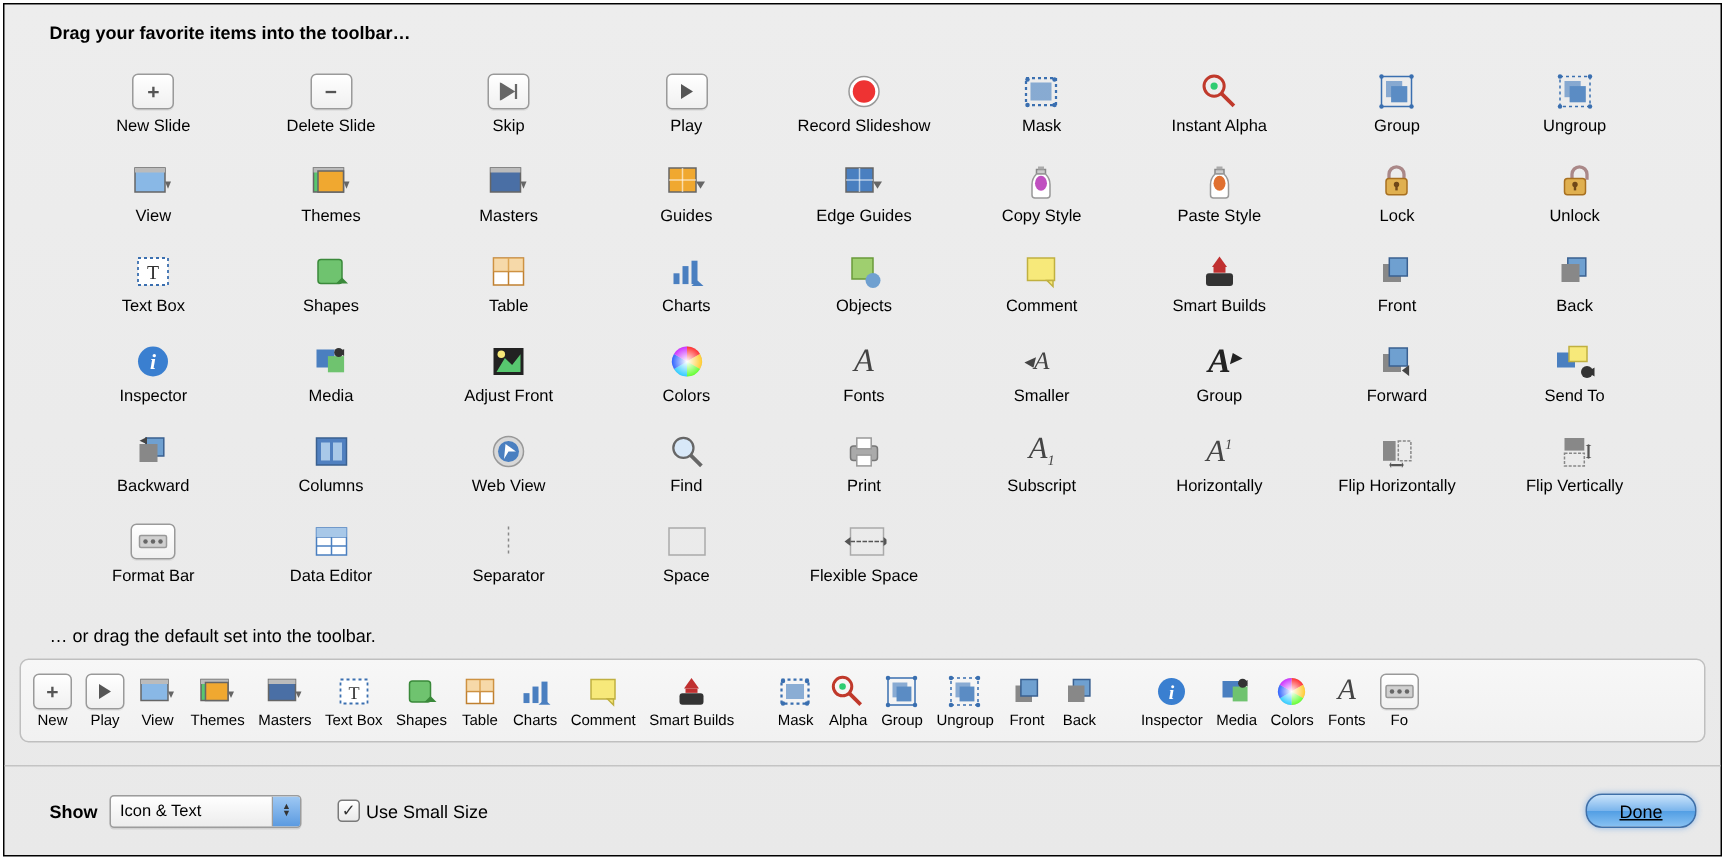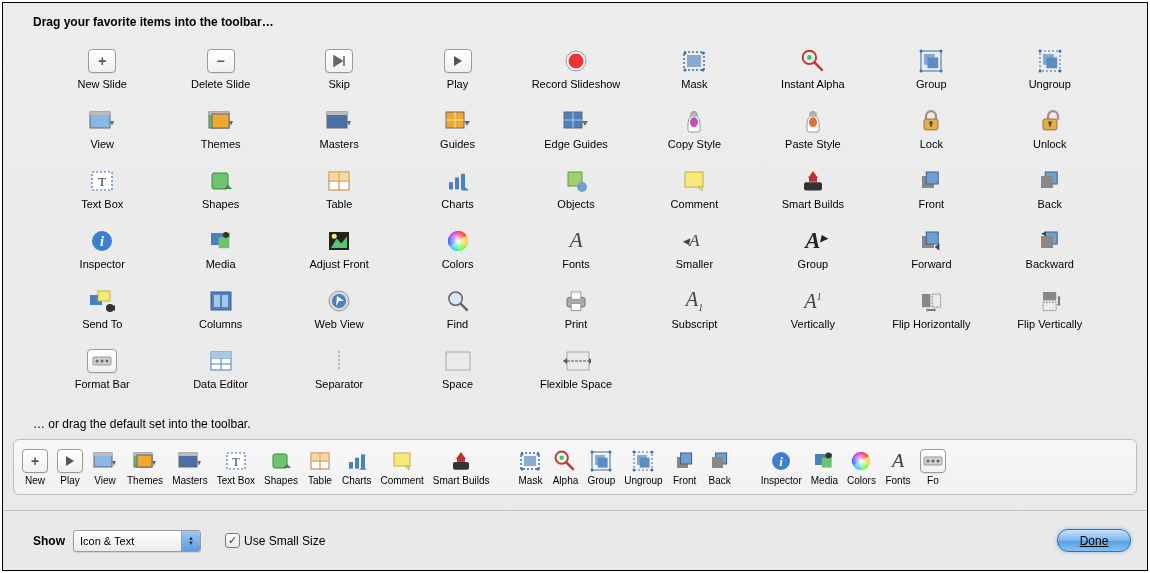--- a/index.html
+++ b/index.html
@@ -543,42 +543,42 @@
           <svg width="24" height="24">
             <rect x="3" y="7" width="12" height="12" fill="#888"></rect>
             <rect x="7.199999999999999" y="3" width="12" height="12" fill="#6fa0d0" stroke="#3a6090"></rect>
             <path d="M 15.600000000000001 18 L 20.4 14.399999999999999 L 20.4 21.6 Z" fill="#444"></path>
           </svg>
         </div>
         <div class="label">Forward</div>
       </div>
       <div class="cell">
         <div class="iconbox">
-          <svg width="24" height="24">
-            <rect x="7.199999999999999" y="3" width="12" height="12" fill="#6fa0d0" stroke="#3a6090"></rect>
-            <rect x="3" y="7" width="12" height="12" fill="#888"></rect>
-            <path d="M 3 4.800000000000001 L 8 2.4000000000000004 L 8 7.199999999999999 Z" fill="#444"></path>
-          </svg>
-        </div>
-        <div class="label">Backward</div>
-      </div>
-      <div class="cell">
-        <div class="iconbox">
           <svg width="28" height="24">
             <rect x="2" y="6" width="12" height="10" fill="#4a7fc0"></rect>
             <rect x="10" y="2" width="12" height="10" fill="#f7e97a" stroke="#c0b040"></rect>
             <circle cx="22" cy="19" r="4" fill="#333"></circle>
             <path d="M 22 19 L 27 16 L 27 22 Z" fill="#333"></path>
           </svg>
         </div>
         <div class="label">Send To</div>
       </div>
       <div class="cell">
         <div class="iconbox">
           <svg width="24" height="24">
+            <rect x="7.199999999999999" y="3" width="12" height="12" fill="#6fa0d0" stroke="#3a6090"></rect>
+            <rect x="3" y="7" width="12" height="12" fill="#888"></rect>
+            <path d="M 3 4.800000000000001 L 8 2.4000000000000004 L 8 7.199999999999999 Z" fill="#444"></path>
+          </svg>
+        </div>
+        <div class="label">Backward</div>
+      </div>
+      <div class="cell">
+        <div class="iconbox">
+          <svg width="24" height="24">
             <rect x="2" y="3" width="20" height="18" fill="#5080c0" stroke="#3a6090"></rect>
             <rect x="5" y="6" width="6" height="12" fill="#a8c8e8"></rect>
             <rect x="13" y="6" width="6" height="12" fill="#a8c8e8"></rect>
           </svg>
         </div>
         <div class="label">Columns</div>
       </div>
       <div class="cell">
         <div class="iconbox">
           <svg width="24" height="24">
@@ -611,21 +611,21 @@
       <div class="cell">
         <div class="iconbox">
           <div style="font-family:Georgia,serif;font-style:italic;font-size:20.4px;color:#444;line-height:1">A<span style="font-size:9.600000000000001px;vertical-align:sub">1</span></div>
         </div>
         <div class="label">Subscript</div>
       </div>
       <div class="cell">
         <div class="iconbox">
           <div style="font-family:Georgia,serif;font-style:italic;font-size:20.4px;color:#444;line-height:1">A<span style="font-size:9.600000000000001px;vertical-align:super">1</span></div>
         </div>
-        <div class="label">Vertically</div>
+        <div class="label">Horizontally</div>
       </div>
       <div class="cell">
         <div class="iconbox">
           <svg width="24" height="24">
             <rect x="3" y="5" width="8.399999999999999" height="13.200000000000001" fill="#888"></rect>
             <rect x="13.200000000000001" y="5" width="8.399999999999999" height="13.200000000000001" fill="none" stroke="#888" stroke-dasharray="2 1"></rect>
             <path d="M 8.399999999999999 21 L 15.600000000000001 21" stroke="#555" stroke-width="1.5" marker-end=""></path>
             <path d="M 7.199999999999999 21 L 8.399999999999999 19 L 8.399999999999999 23 Z" fill="#555"></path>
             <path d="M 16.799999999999997 21 L 15.600000000000001 19 L 15.600000000000001 23 Z" fill="#555"></path>
           </svg>

